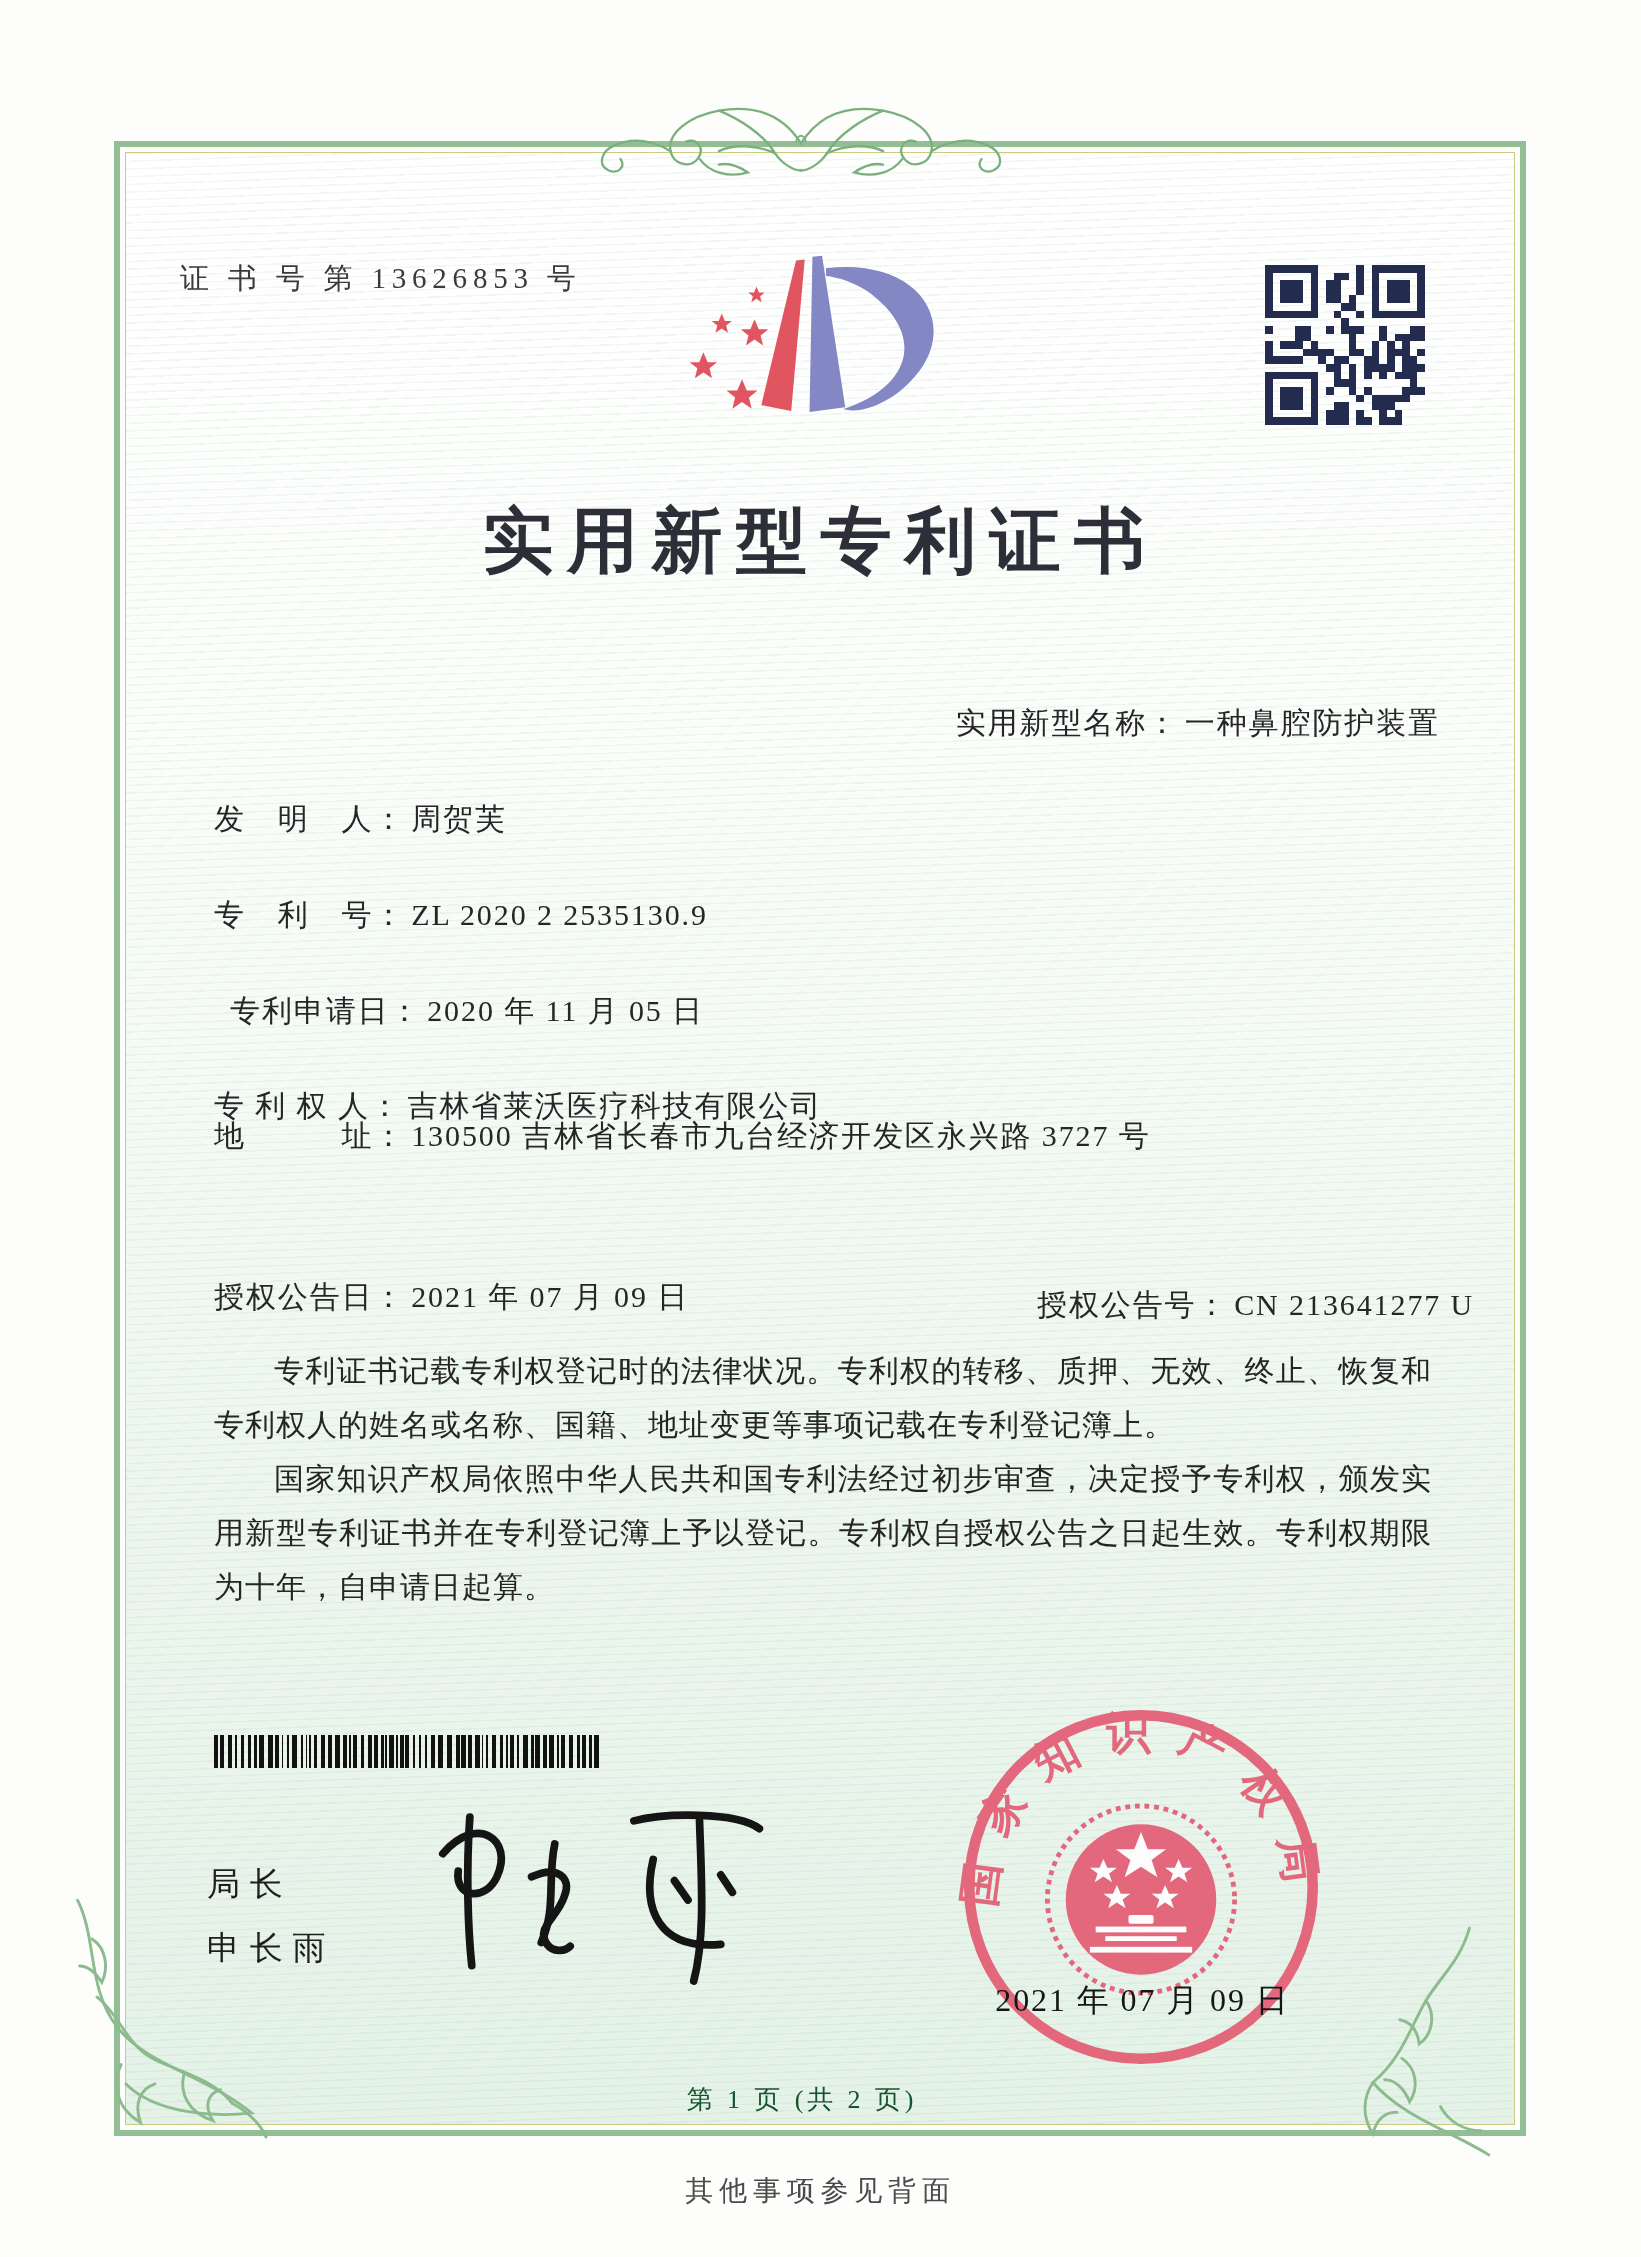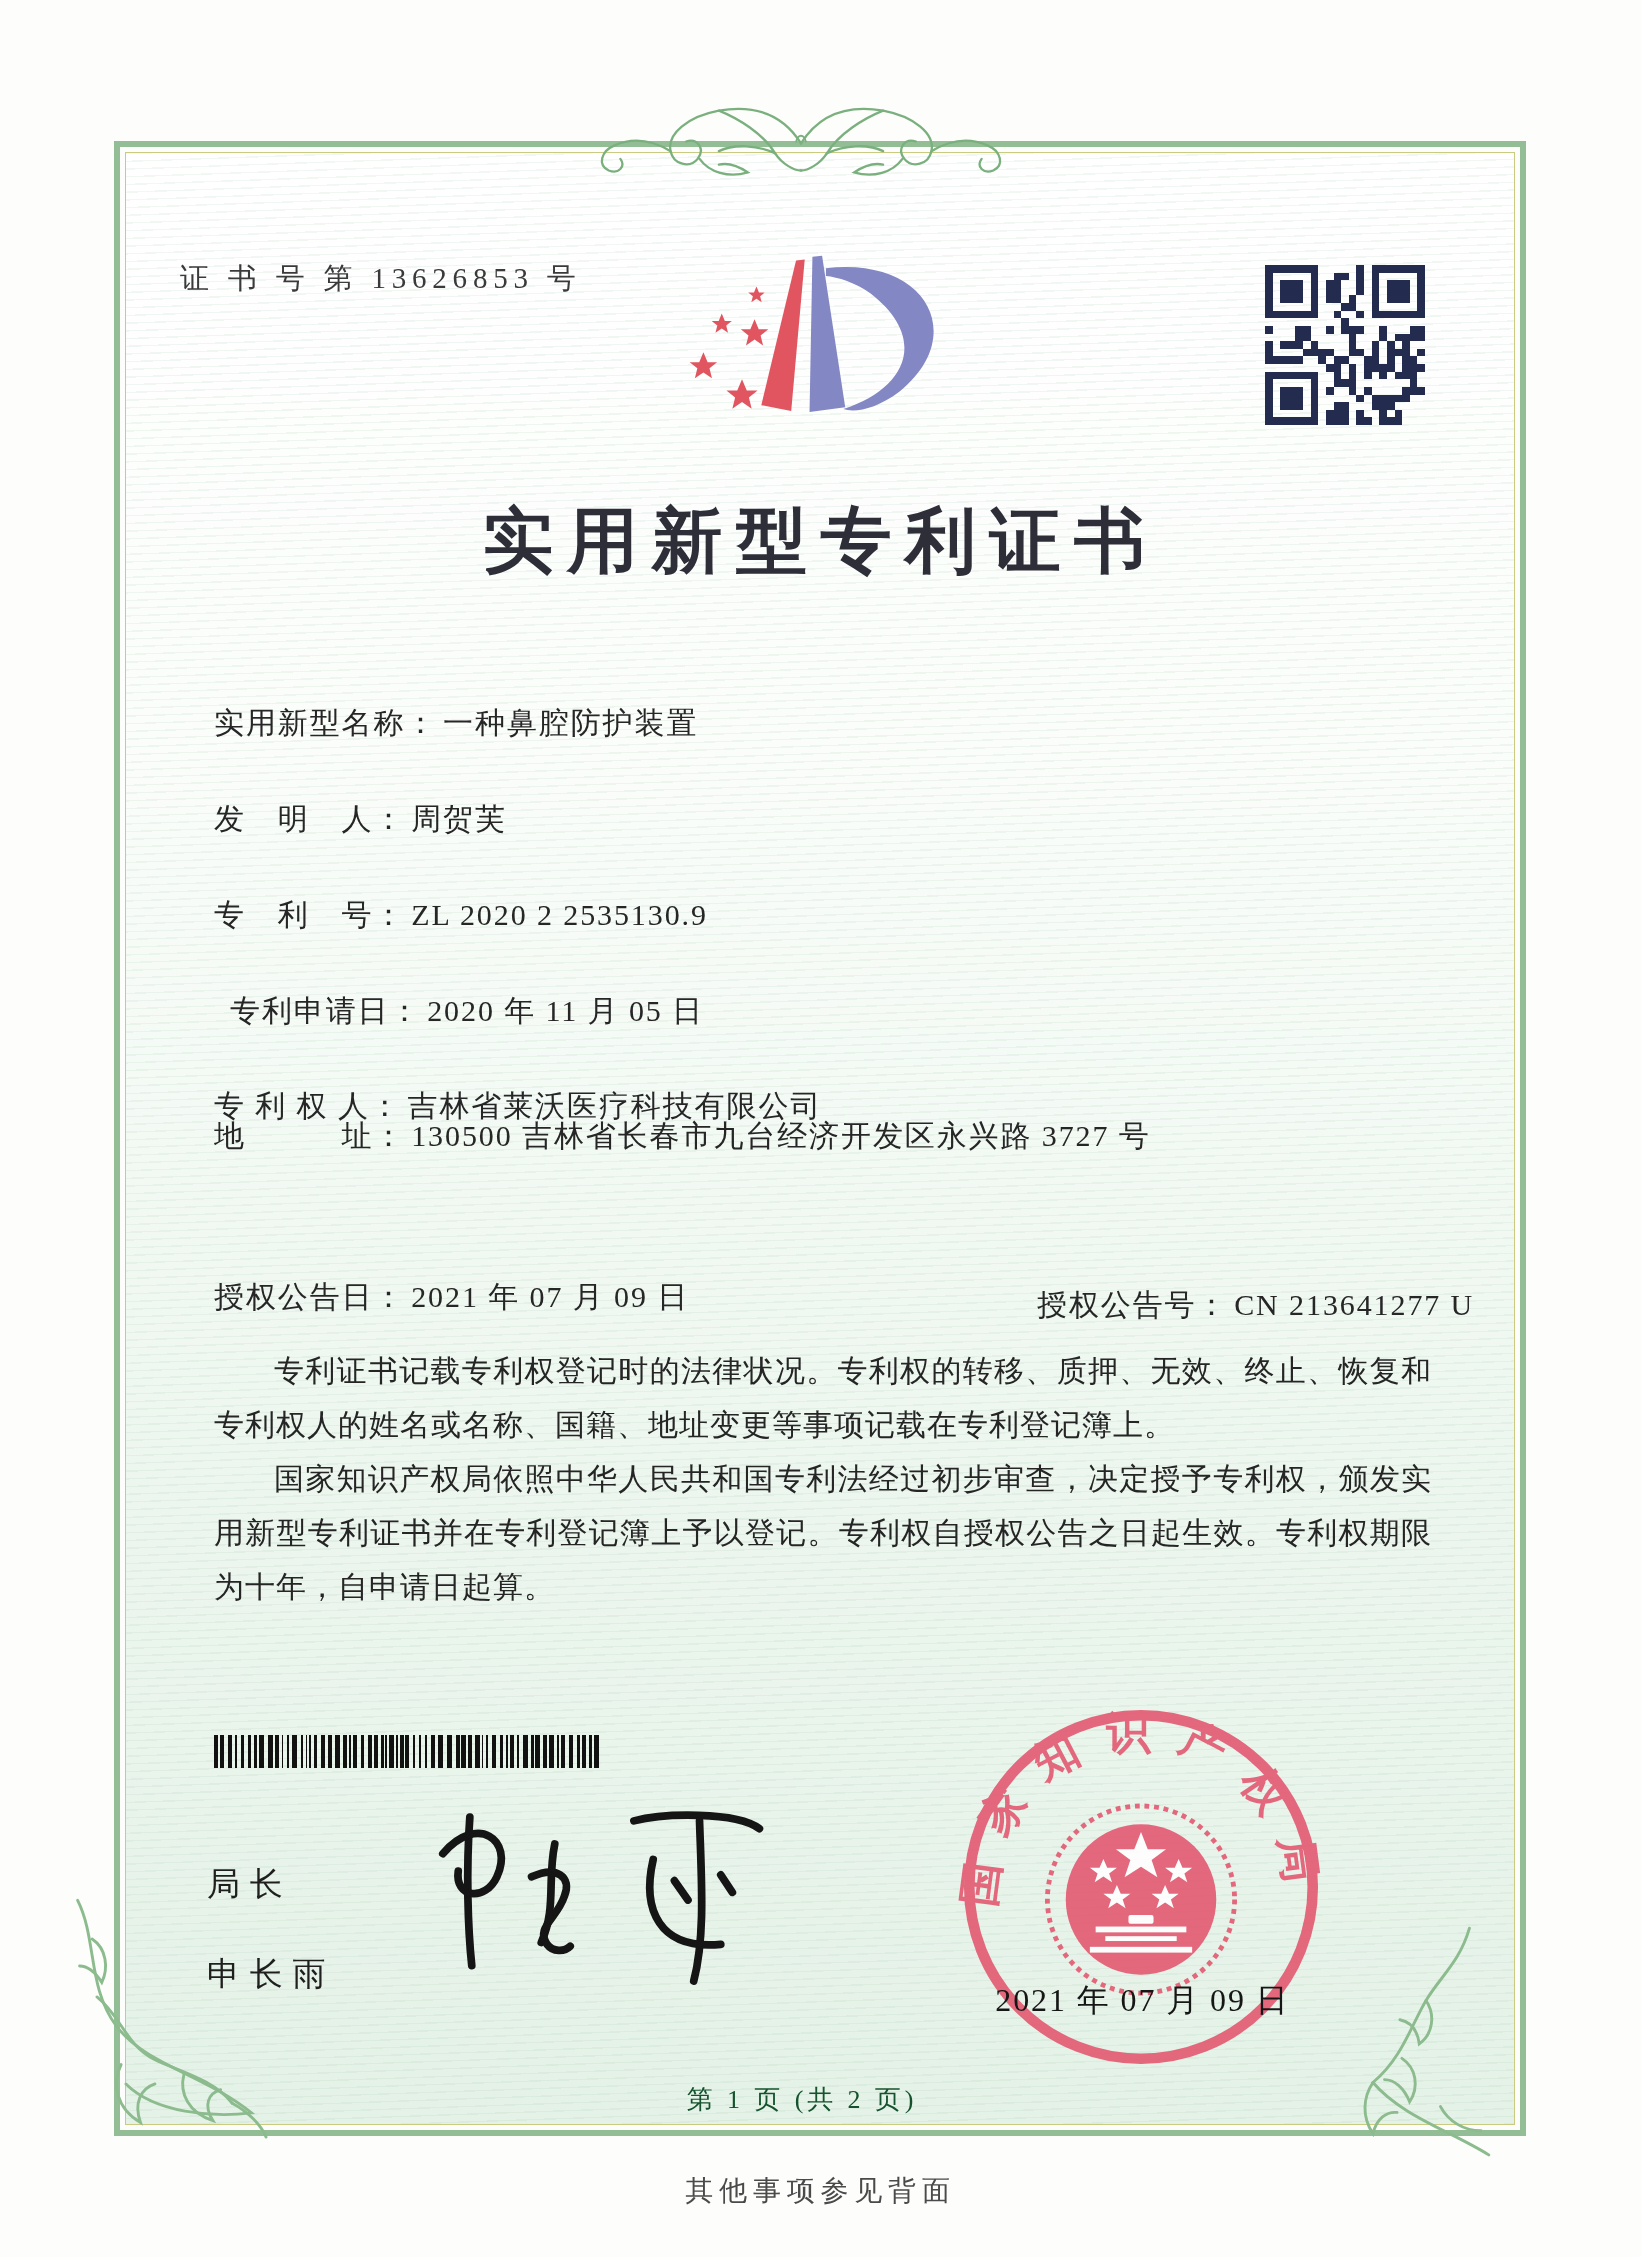--- a/index.html
+++ b/index.html
@@ -549,21 +549,21 @@
     <div class="on"></div>
     <div class="on"></div>
     <div class="on"></div>
     <div></div>
     <div></div>
     <div></div>
   </div>
 
 <div class="title">实用新型专利证书</div>
 
-<div class="field" style="top:703px;">
+<div class="field" style="top:703px;text-align:right;">
   <span class="lbl">实用新型名称：</span><span>一种鼻腔防护装置</span>
 </div>
 <div class="field" style="top:799px;">
   <span class="lbl">发　明　人：</span><span>周贺芙</span>
 </div>
 <div class="field" style="top:895px;">
   <span class="lbl">专　利　号：</span><span>ZL 2020 2 2535130.9</span>
 </div>
 <div class="field" style="top:991px;margin-left:16px;">
   <span class="lbl">专利申请日：</span><span>2020 年 11 月 05 日</span>
@@ -582,21 +582,21 @@
 </div>
 
 <div class="paras">
   <p>专利证书记载专利权登记时的法律状况。专利权的转移、质押、无效、终止、恢复和专利权人的姓名或名称、国籍、地址变更等事项记载在专利登记簿上。</p>
   <p>国家知识产权局依照中华人民共和国专利法经过初步审查，决定授予专利权，颁发实用新型专利证书并在专利登记簿上予以登记。专利权自授权公告之日起生效。专利权期限为十年，自申请日起算。</p>
 </div>
 
 <div class="barcode" id="barcode"><i style="width:3.9px"></i><s style="width:1.9px"></s><i style="width:3.9px"></i><s style="width:3.9px"></s><i style="width:4.8px"></i><s style="width:2.9px"></s><i style="width:1.9px"></i><s style="width:3.9px"></s><i style="width:2.9px"></i><s style="width:3.9px"></s><i style="width:2.9px"></i><s style="width:2.9px"></s><i style="width:3.9px"></i><s style="width:1.9px"></s><i style="width:4.8px"></i><s style="width:3.9px"></s><i style="width:4.8px"></i><s style="width:1.9px"></s><i style="width:3.9px"></i><s style="width:2.9px"></s><i style="width:1.9px"></i><s style="width:3.9px"></s><i style="width:1.9px"></i><s style="width:2.9px"></s><i style="width:4.8px"></i><s style="width:3.9px"></s><i style="width:1.9px"></i><s style="width:2.9px"></s><i style="width:1.9px"></i><s style="width:1.9px"></s><i style="width:1.9px"></i><s style="width:2.9px"></s><i style="width:2.9px"></i><s style="width:3.9px"></s><i style="width:3.9px"></i><s style="width:2.9px"></s><i style="width:4.8px"></i><s style="width:2.9px"></s><i style="width:4.8px"></i><s style="width:2.9px"></s><i style="width:3.9px"></i><s style="width:1.9px"></s><i style="width:1.9px"></i><s style="width:1.9px"></s><i style="width:4.8px"></i><s style="width:3.9px"></s><i style="width:2.9px"></i><s style="width:3.9px"></s><i style="width:3.9px"></i><s style="width:1.9px"></s><i style="width:3.9px"></i><s style="width:2.9px"></s><i style="width:2.9px"></i><s style="width:1.9px"></s><i style="width:1.9px"></i><s style="width:1.9px"></s><i style="width:4.8px"></i><s style="width:1.9px"></s><i style="width:1.9px"></i><s style="width:1.9px"></s><i style="width:3.9px"></i><s style="width:1.9px"></s><i style="width:3.9px"></i><s style="width:3.9px"></s><i style="width:1.9px"></i><s style="width:3.9px"></s><i style="width:1.9px"></i><s style="width:3.9px"></s><i style="width:1.9px"></i><s style="width:3.9px"></s><i style="width:4.8px"></i><s style="width:2.9px"></s><i style="width:4.8px"></i><s style="width:3.9px"></s><i style="width:4.8px"></i><s style="width:3.9px"></s><i style="width:3.9px"></i><s style="width:1.9px"></s><i style="width:4.8px"></i><s style="width:1.9px"></s><i style="width:3.9px"></i><s style="width:2.9px"></s><i style="width:4.8px"></i><s style="width:1.9px"></s><i style="width:1.9px"></i><s style="width:2.9px"></s><i style="width:1.9px"></i><s style="width:3.9px"></s><i style="width:3.9px"></i><s style="width:3.9px"></s><i style="width:2.9px"></i><s style="width:2.9px"></s><i style="width:1.9px"></i><s style="width:1.9px"></s><i style="width:4.8px"></i><s style="width:2.9px"></s><i style="width:1.9px"></i><s style="width:3.9px"></s><i style="width:4.8px"></i><s style="width:2.9px"></s><i style="width:2.9px"></i><s style="width:1.9px"></s><i style="width:4.8px"></i><s style="width:2.9px"></s><i style="width:3.9px"></i><s style="width:1.9px"></s><i style="width:4.8px"></i><s style="width:2.9px"></s><i style="width:2.9px"></i><s style="width:1.9px"></s><i style="width:3.9px"></i><s style="width:3.9px"></s><i style="width:3.9px"></i><s style="width:3.9px"></s><i style="width:2.9px"></i><s style="width:1.9px"></s><i style="width:3.9px"></i><s style="width:2.9px"></s><i style="width:3.9px"></i><s style="width:1.9px"></s><i style="width:4.8px"></i><s style="width:1.9px"></s></div>
 
 <div class="commissioner" style="top:1862px;">局长</div>
-<div class="commissioner" style="top:1926px;margin-top:26px;">申长雨</div>
+<div class="commissioner" style="top:1926px;">申长雨</div>
 
 <svg class="signature" viewBox="0 0 430 240">
   <g fill="none" stroke="#151515" stroke-width="8" stroke-linecap="round" stroke-linejoin="round">
     <path d="M62,34 C58,90 60,150 64,188"></path>
     <path d="M34,72 C70,30 108,58 90,96 C78,122 46,118 50,90"></path>
     <path d="M150,62 C142,100 152,128 136,164"></path>
     <path d="M126,96 C152,84 168,96 160,116 C152,140 130,148 142,166 C148,174 160,174 166,168"></path>
     <path d="M232,38 C262,30 338,28 362,46"></path>
     <path d="M300,38 C302,100 306,158 294,204"></path>
     <path d="M252,78 C240,130 258,172 322,166"></path>

